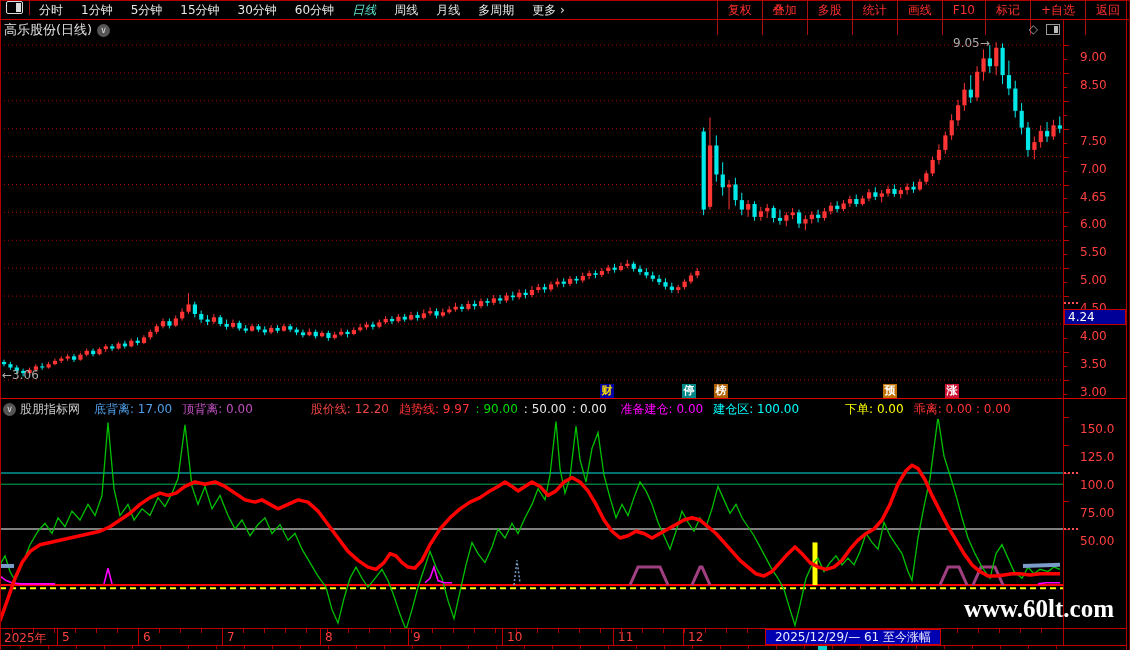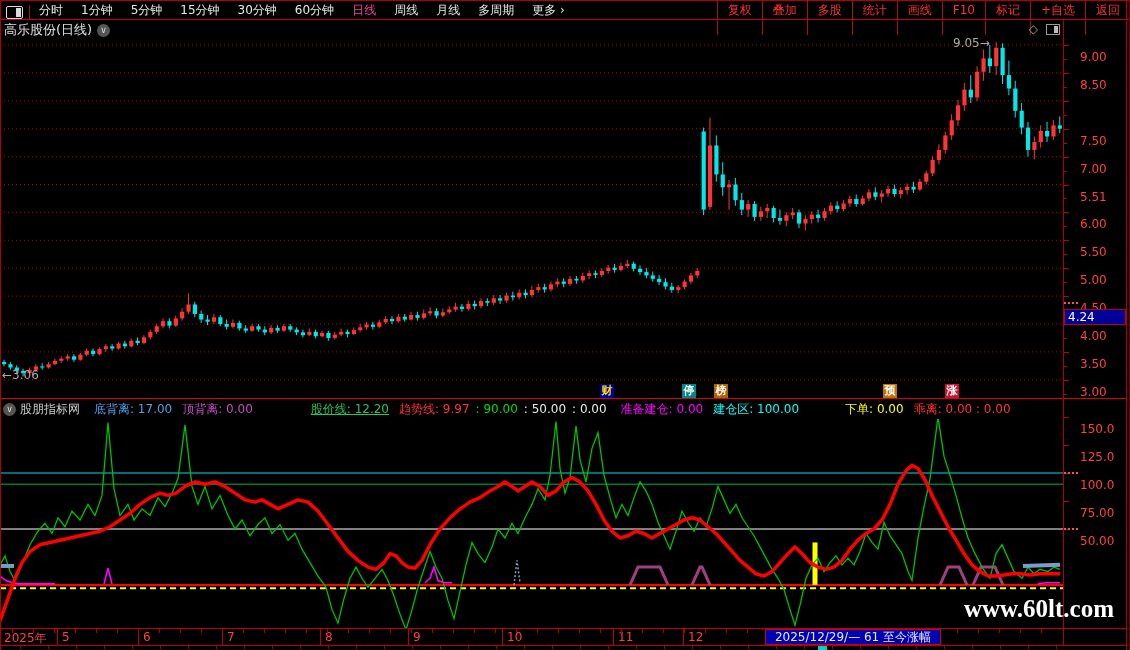--- a/index.html
+++ b/index.html
@@ -2,26 +2,26 @@
 <html><head>
 <meta charset="utf-8">
 <style>
   html,body{margin:0;padding:0;background:#000;}
   #app{position:relative;width:1130px;height:650px;background:#000;overflow:hidden;
        font-family:"DejaVu Sans","Liberation Sans",sans-serif;font-size:12px;color:#e8e8e8;}
   .abs{position:absolute;}
   
   #toolbar{left:0;top:0;width:1130px;height:20px;border-top:1px solid #b00000;border-bottom:1px solid #c80000;
            display:flex;align-items:center;box-sizing:border-box;background:#000;}
-  #tb-left{display:flex;align-items:flex-end;height:100%;}
+  #tb-left{display:flex;align-items:flex-start;height:100%;}
   .pane-icon{width:15px;height:11px;border:1px solid #dcdcdc;border-radius:2px;margin:0 6px 0 6px;position:relative;}
   .pane-icon::after{content:"";position:absolute;right:1px;top:1px;bottom:1px;width:5px;background:#dcdcdc;}
   .tb-sep{width:1px;height:14px;background:#aa1010;}
   .tb-item{padding:0 9px;color:#e8e8e8;cursor:default;white-space:nowrap;line-height:18px;}
-  .tb-item.active{color:#ec4899;}
+  .tb-item.active{color:#5eead4;font-style:italic;}
   #tb-right{display:flex;align-items:center;height:100%;margin-left:auto;}
   .tbr-item{padding:16px 10px;color:#ff3030;border-left:1px solid #aa1010;line-height:18px;white-space:nowrap;}
   
   #title-row{left:0;top:21px;width:1063px;height:18px;display:flex;align-items:center;}
   #chart-title{color:#e0e0e0;font-size:13px;margin-left:4px;}
   .chev-circle{width:13px;height:13px;border-radius:50%;background:#555;color:#ddd;font-size:9px;line-height:13px;
                text-align:center;margin-left:5px;}
   .titlebar-icons{position:absolute;right:70px;top:22px;color:#999;display:flex;gap:8px;align-items:center;}
   .mini-pane{width:12px;height:9px;border:1px solid #999;position:relative;}
   .mini-pane::after{content:"";position:absolute;right:1px;top:1px;bottom:1px;width:4px;background:#bbb;}
@@ -475,21 +475,21 @@
       <div class="tick" style="left: 1064px; width: 3px; top: 86.85px;"></div>
       <span class="axis-label" style="left: 1144px; top: 93.8px;">8.00</span>
       <div class="tick" style="left: 1064px; width: 5px; top: 100.8px;"></div>
       <div class="tick" style="left: 1064px; width: 3px; top: 114.75px;"></div>
       <span class="axis-label" style="left: 1080px; top: 121.7px;">7.50</span>
       <div class="tick" style="left: 1064px; width: 5px; top: 128.7px;"></div>
       <div class="tick" style="left: 1064px; width: 3px; top: 142.65px;"></div>
       <span class="axis-label" style="left: 1080px; top: 149.6px;">7.00</span>
       <div class="tick" style="left: 1064px; width: 5px; top: 156.6px;"></div>
       <div class="tick" style="left: 1064px; width: 3px; top: 170.55px;"></div>
-      <span class="axis-label" style="left: 1080px; top: 177.5px;">5.51</span>
+      <span class="axis-label" style="left: 1080px; top: 177.5px;">4.65</span>
       <div class="tick" style="left: 1064px; width: 5px; top: 184.5px;"></div>
       <div class="tick" style="left: 1064px; width: 3px; top: 198.45px;"></div>
       <span class="axis-label" style="left: 1080px; top: 205.4px;">6.00</span>
       <div class="tick" style="left: 1064px; width: 5px; top: 212.4px;"></div>
       <div class="tick" style="left: 1064px; width: 3px; top: 226.35px;"></div>
       <span class="axis-label" style="left: 1080px; top: 233.3px;">5.50</span>
       <div class="tick" style="left: 1064px; width: 5px; top: 240.3px;"></div>
       <div class="tick" style="left: 1064px; width: 3px; top: 254.25px;"></div>
       <span class="axis-label" style="left: 1080px; top: 261.2px;">5.00</span>
       <div class="tick" style="left: 1064px; width: 5px; top: 268.2px;"></div>
@@ -511,21 +511,21 @@
   <div class="dot-stub" style="top:302px;"></div>
 
   <div class="hline" style="left:0;top:398px;width:1127px;background:#e00000;"></div>
 
   <div id="ind-header" class="abs">
     <span class="chev-circle" style="margin-left:3px;">∨</span>
     <span id="ind-name">股朋指标网</span>
     <span id="ind-fields" style="display:flex;align-items:center;">
         <span class="ind-field" style="color: rgb(79, 159, 232); margin-left: 14px;">底背离: 17.00</span>
         <span class="ind-field" style="color: rgb(192, 80, 192); margin-left: 10px;">顶背离: 0.00</span>
-        <span class="ind-field" style="color: #22c55e; margin-left: 58px; text-decoration: underline;">股价线: 12.20</span>
+        <span class="ind-field" style="color: #ef4444; margin-left: 58px;">股价线: 12.20</span>
         <span class="ind-field" style="color: rgb(255, 52, 52); margin-left: 10px;">趋势线: 9.97</span>
         <span class="ind-field" style="color: rgb(0, 221, 0); margin-left: 6px;">: 90.00</span>
         <span class="ind-field" style="color: rgb(232, 232, 232); margin-left: 6px;">: 50.00</span>
         <span class="ind-field" style="color: rgb(232, 232, 232); margin-left: 6px;">: 0.00</span>
         <span class="ind-field" style="color: rgb(255, 0, 255); margin-left: 14px;">准备建仓: 0.00</span>
         <span class="ind-field" style="color: rgb(0, 255, 255); margin-left: 10px;">建仓区: 100.00</span>
         <span class="ind-field" style="color: rgb(255, 255, 0); margin-left: 46px;">下单: 0.00</span>
         <span class="ind-field" style="color: rgb(255, 52, 52); margin-left: 10px;">乖离: 0.00 : 0.00</span>
       </span>
   </div>

